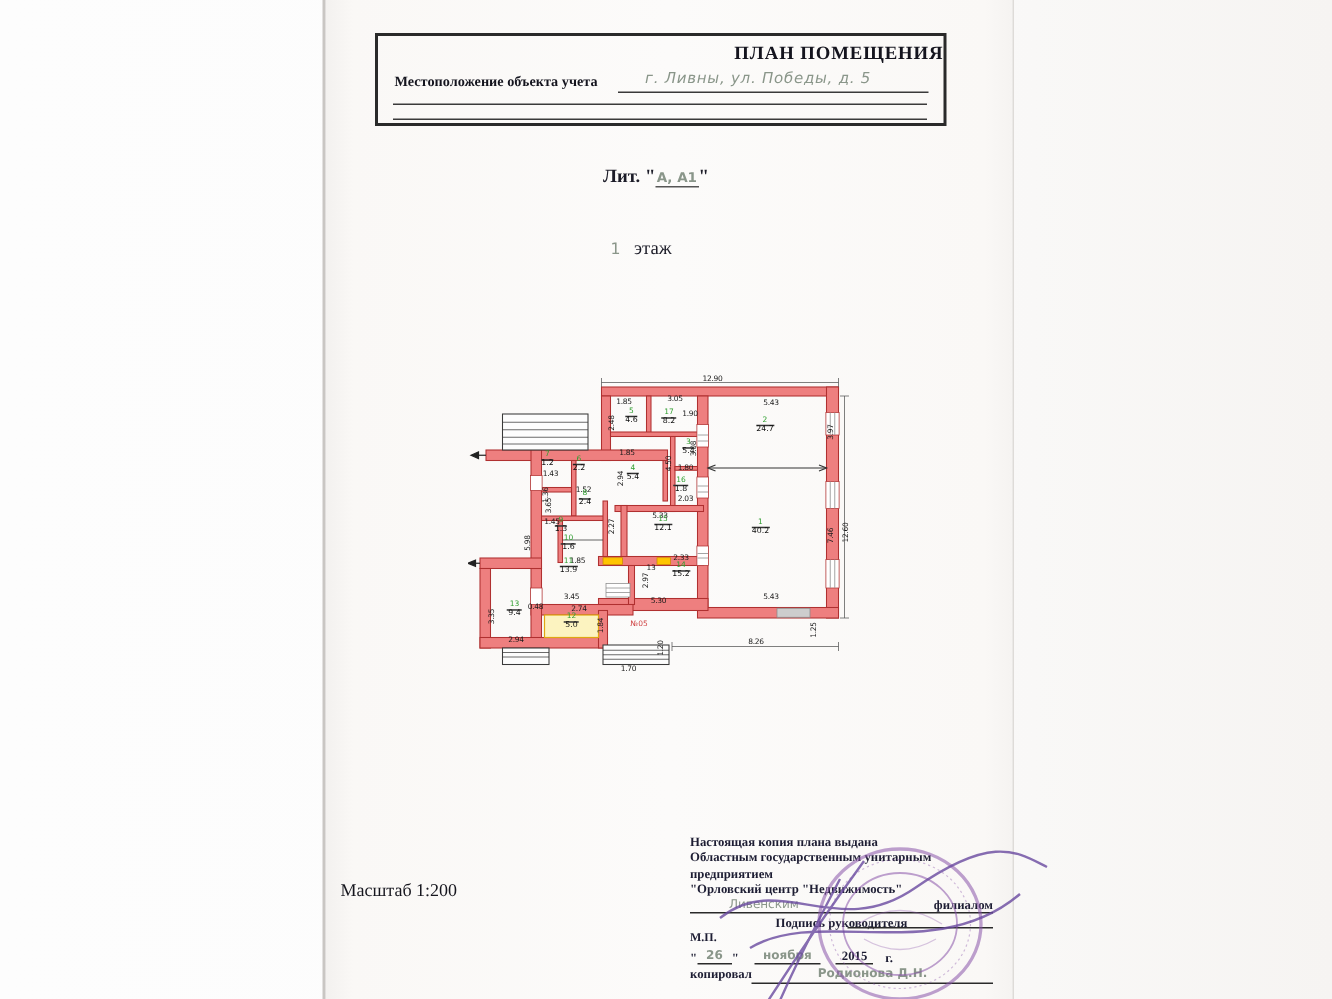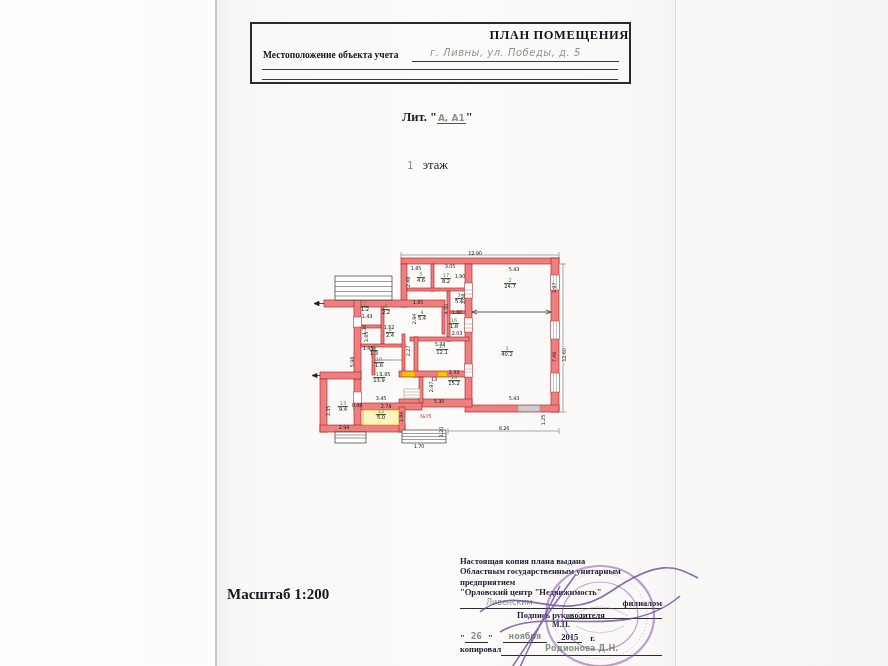--- a/index.html
+++ b/index.html
@@ -36,30 +36,30 @@
     font-family:"DejaVu Sans",sans-serif;}
   .dim{position:absolute;font-size:5px;color:#1c1c1c;white-space:nowrap;
     transform:translate(-50%,-50%);letter-spacing:-.2px;}
   .dim.rot{transform:translate(-50%,-50%) rotate(-90deg);}
   .room{position:absolute;transform:translate(-50%,-50%);text-align:center;line-height:1.05;white-space:nowrap;}
   .room i{display:block;font-style:normal;font-size:5px;color:#2f9e2f;
     border-bottom:.8px solid #333;padding:0 2px;}
   .room b{display:block;font-weight:normal;font-size:5.2px;color:#101010;}
   .rednote{position:absolute;font-size:5px;color:#d04545;transform:translate(-50%,-50%);white-space:nowrap;}
   
-  .scale{position:absolute;left:10px;top:586px;font-size:15px;font-weight:700;color:#16161e;}
+  .scale{position:absolute;left:10px;top:586px;font-size:12px;font-weight:400;color:#16161e;}
   
   .stamp{position:absolute;left:243px;top:556px;width:202px;
     font-size:8.5px;font-weight:bold;color:#1d1d33;line-height:10.4px;}
   .stamp .c{text-align:left;}
   .srow{position:relative;display:flex;justify-content:space-between;border-bottom:1px solid #2a2a2a;}
   .srow .hand{font-weight:normal;font-size:8px;}
   .sign{position:relative;margin-top:1px;text-align:center;}
   .sign:after{content:"";position:absolute;left:105px;right:0;bottom:1px;border-bottom:1px solid #2a2a2a;}
-  .mp{text-align:center;font-size:8px;margin-top:0px;}
+  .mp{font-size:8px;margin-top:0px;}
   .daterow{display:flex;align-items:flex-end;margin-top:1px;}
   .daterow .dq{font-weight:bold;}
   .daterow .hand{font-size:8px;border-bottom:1px solid #2a2a2a;padding:0 6px;}
   .daterow .yr{border-bottom:1px solid #2a2a2a;padding:0 4px;font-weight:bold;}
   .cprow{display:flex;margin-top:1px;}
   .cprow .hand{font-size:8px;border-bottom:1px solid #2a2a2a;flex:1;text-align:center;}
   .rstamp{position:absolute;left:255px;top:552px;width:230px;height:114px;pointer-events:none;}
 </style>
 </head>
 <body>

